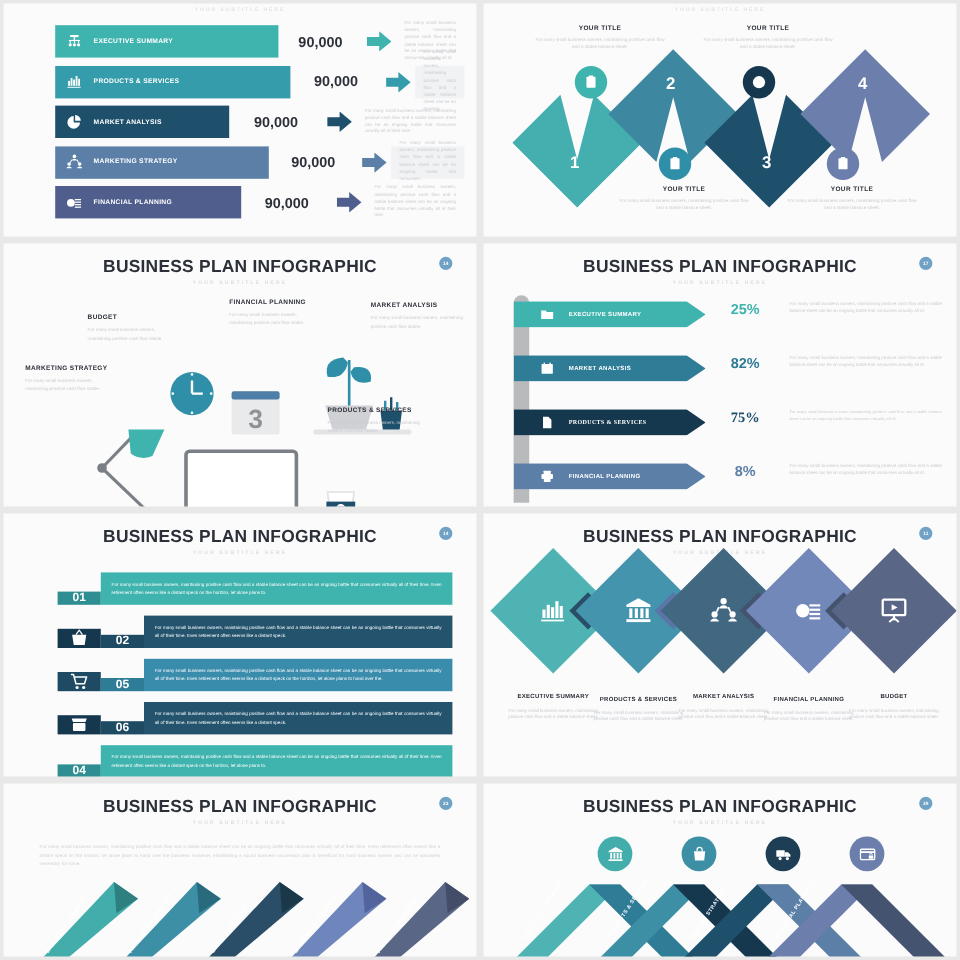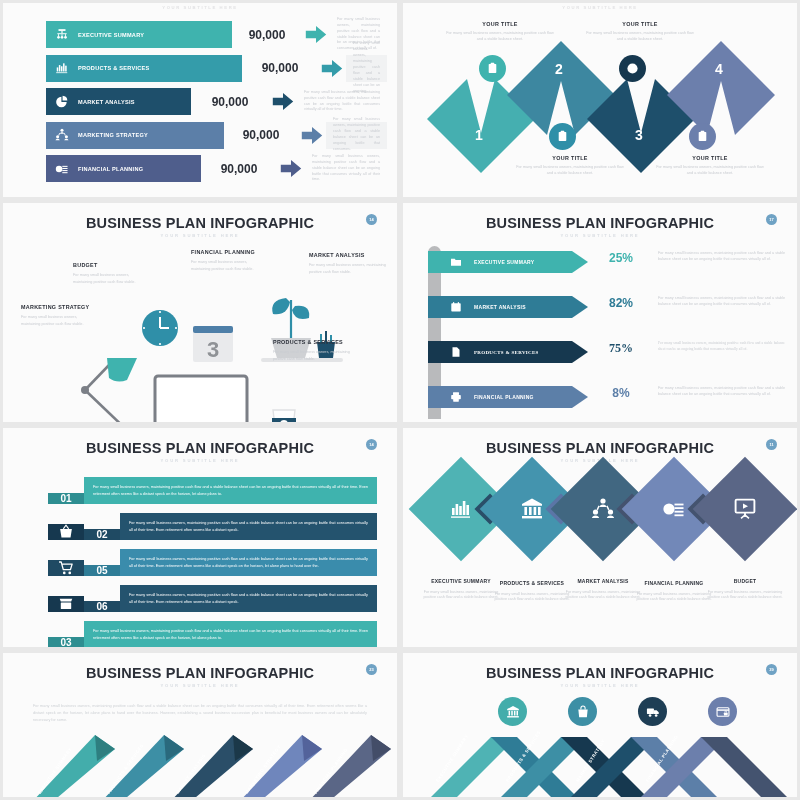--- a/index.html
+++ b/index.html
@@ -448,21 +448,21 @@
               <svg class="ic" width="16" height="16" viewBox="0 0 24 24" fill="#ffffff">
                 <path d="M2.6 4h18.8l-1.6 4.4H4.2z"></path>
                 <rect x="4.2" y="9.6" width="15.6" height="10" rx="1"></rect>
                 <rect x="8" y="12.2" width="8" height="5.4" fill="none" stroke="#ffffff" stroke-width="1.6"></rect>
               </svg>
             </div>
             <div class="p5n" style="background:#1F4A63">06</div>
             <div class="p5t" style="background:#24536E">For many small business owners, maintaining positive cash flow and a stable balance sheet can be an ongoing battle that consumes virtually all of their time. Even retirement often seems like a distant speck.</div>
           </div>
           <div class="p5row">
-            <div class="p5n" style="background:#2E8E91">03</div>
+            <div class="p5n" style="background:#2E8E91">04</div>
             <div class="p5t" style="background:#3FB3AE">For many small business owners, maintaining positive cash flow and a stable balance sheet can be an ongoing battle that consumes virtually all of their time. Even retirement often seems like a distant speck on the horizon, let alone plans to.</div>
           </div>
         </div>
     </div>
   </div>
 
   <div class="panel">
     <div class="panel-inner">
       <div class="ttl">BUSINESS PLAN INFOGRAPHIC</div>
       <div class="ttl-sub">YOUR SUBTITLE HERE</div>

